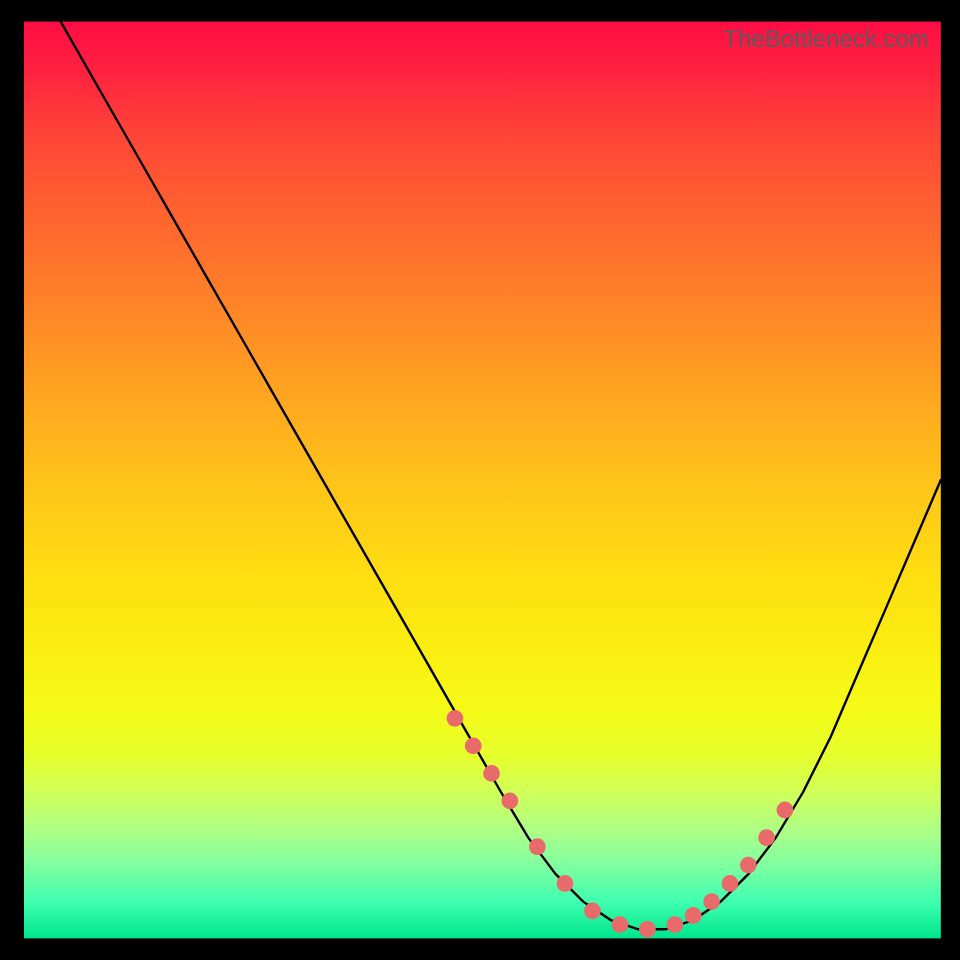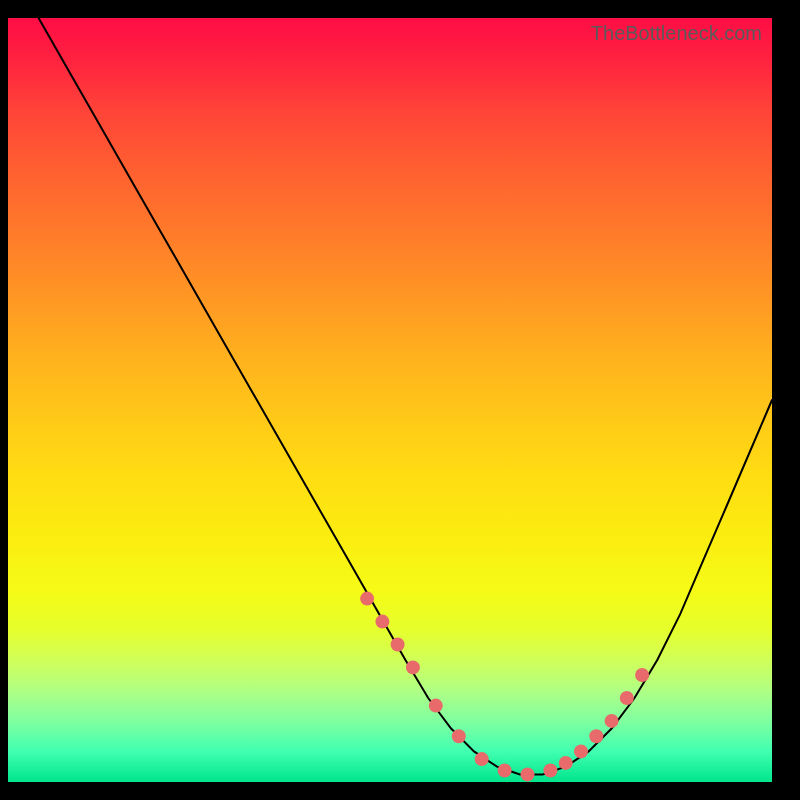--- a/index.html
+++ b/index.html
@@ -5,21 +5,21 @@
   * { margin: 0; padding: 0; box-sizing: border-box; }
   html, body { width: 800px; height: 800px; overflow: hidden; background: #000; }
   .chart-container {
     position: relative;
     width: 800px;
     height: 800px;
     background: #000;
   }
   .plot-area {
     position: absolute;
-    left: 8px;
+    left: 20px;
     top: 18px;
     width: 764px;
     height: 764px;
     background: linear-gradient(to bottom,
       #ff0d45 0%,
       #ff2040 5%,
       #ff4338 12%,
       #ff6030 20%,
       #ff7a2a 28%,
       #ff9524 36%,

